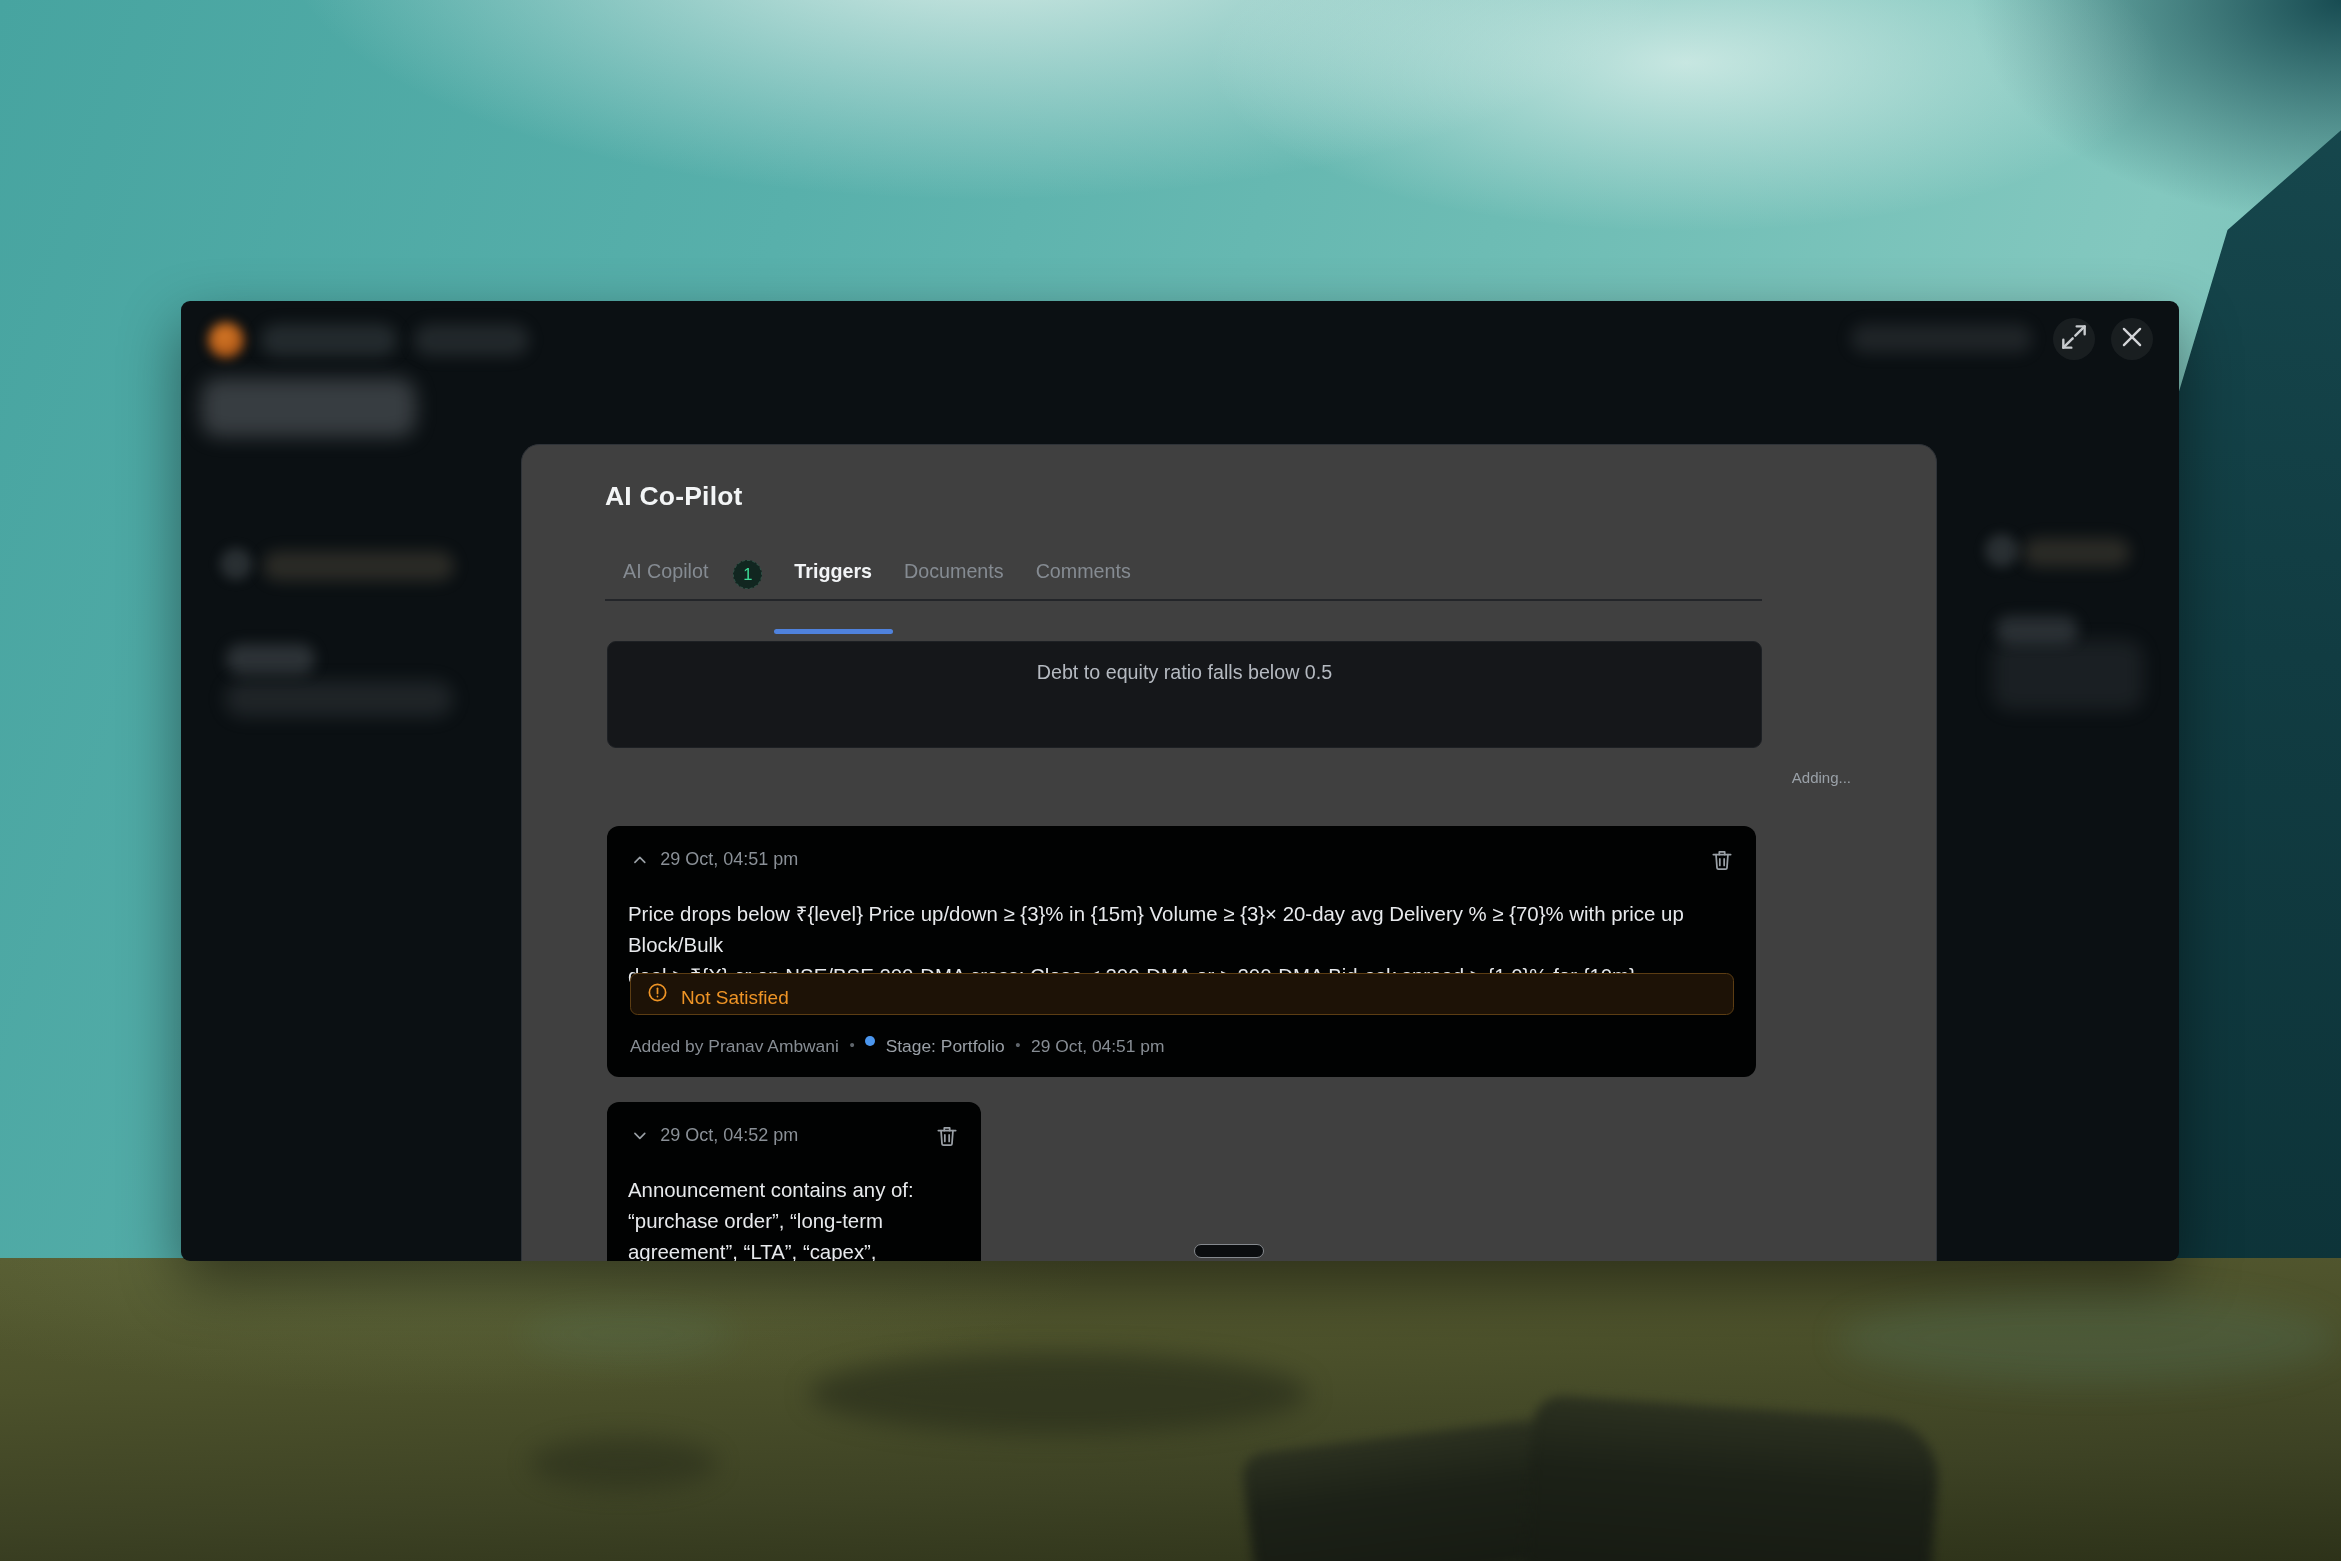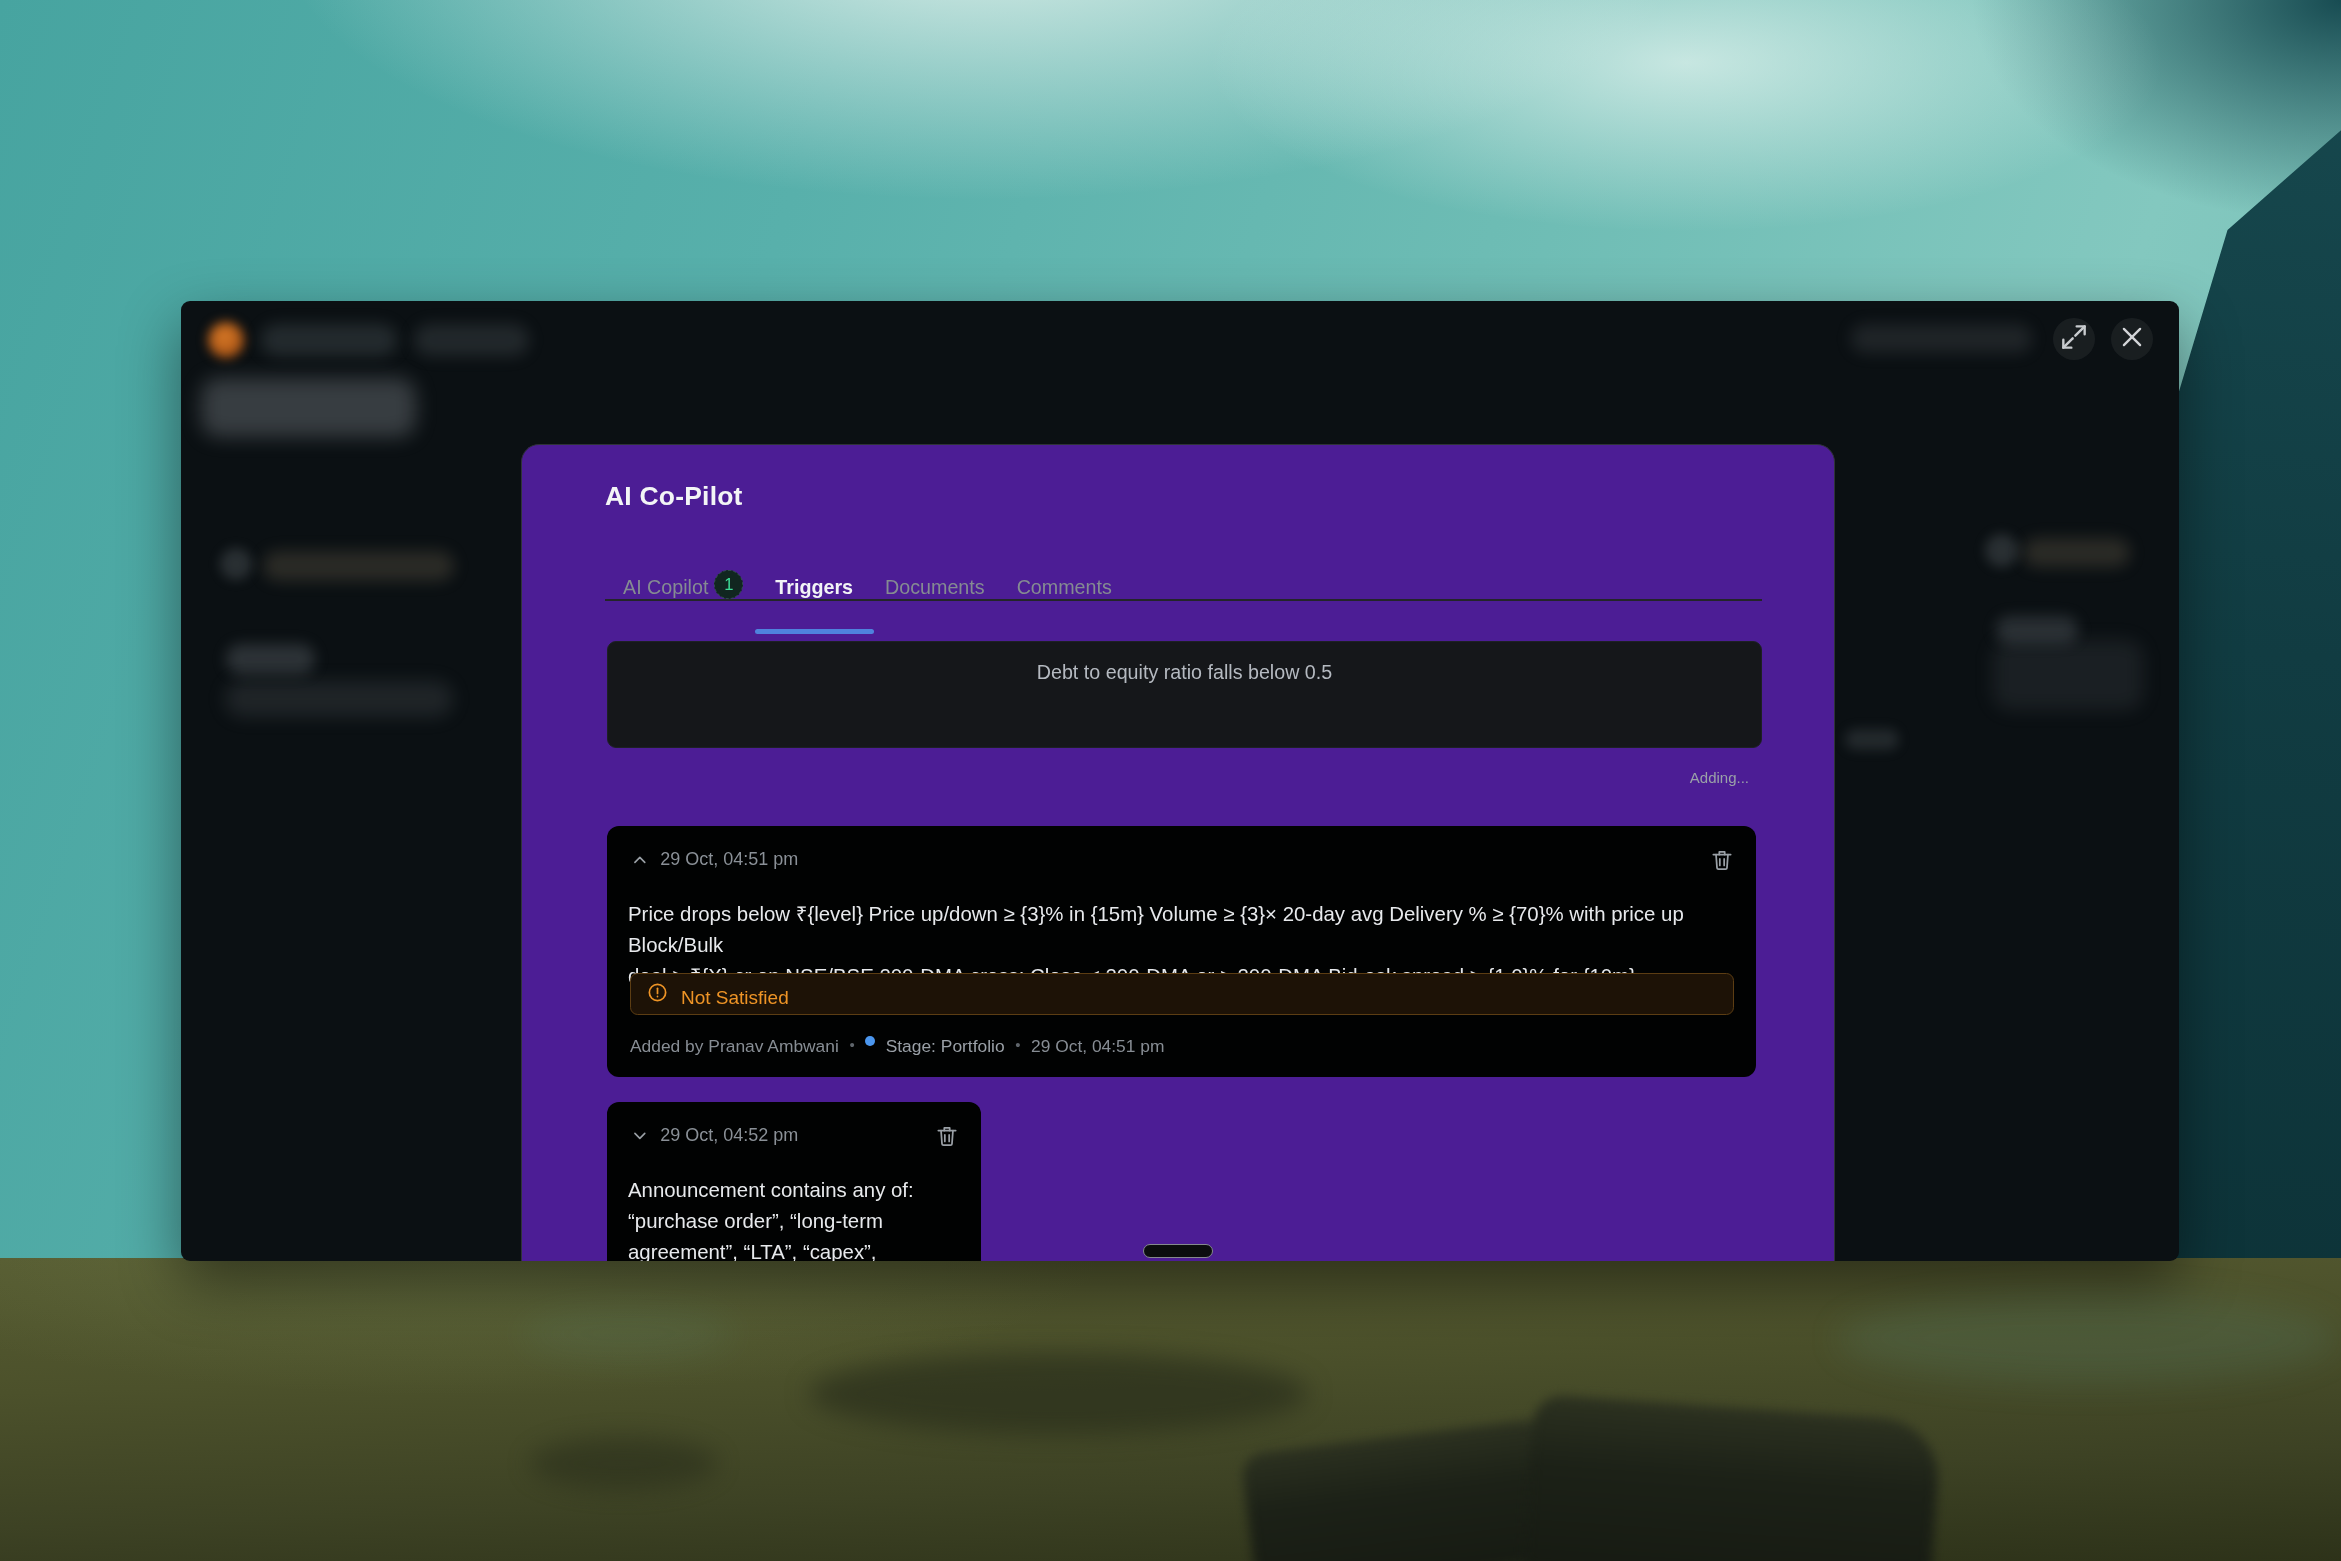--- a/index.html
+++ b/index.html
@@ -66,27 +66,27 @@
   .win-btn{
     position:absolute; top:16.6px; width:42px; height:42px; border-radius:50%;
     background:rgba(255,255,255,.06); display:flex; align-items:center; justify-content:center;
     cursor:pointer;
   }
   .win-btn.expand{ left:1872px; }
   .win-btn.close{ left:1930px; }
 
   
   .modal{
-    position:absolute; left:340px; top:143px; width:1314px; height:862px;
-    background:#4c1d95; border:0.8px solid #2f3338; border-radius:18px;
+    position:absolute; left:340px; top:143px; width:1416px; height:862px;
+    background:#404040; border:0.8px solid #2f3338; border-radius:18px;
   }
   .modal-title{ position:absolute; left:83px; top:36px; font-size:26.5px; font-weight:700; color:#f3f5f6; letter-spacing:0.2px; }
 
   .tabs{ position:absolute; left:85px; top:115px; display:flex; align-items:center; }
-  .tab{ position:relative; padding:0 16px; height:39px; display:flex; align-items:flex-end; gap:6px;
+  .tab{ position:relative; padding:0 16px; height:39px; display:flex; align-items:flex-start; gap:25px;
         font-size:19.7px; color:#858b92; cursor:pointer; }
   .tab .badge{
     width:29px; height:29px; border-radius:50%;
     background:#112620; border:0.8px dashed #2e5045;
     color:#3ddc97; font-size:16.6px; display:flex; align-items:center; justify-content:center;
   }
   .tab.active{ color:#f2f4f6; font-weight:700; }
   .tab.active .underline{
     position:absolute; left:-4.5px; right:-4.5px; bottom:-35px; height:5.3px; border-radius:3px;
     background:#4f82dd;

